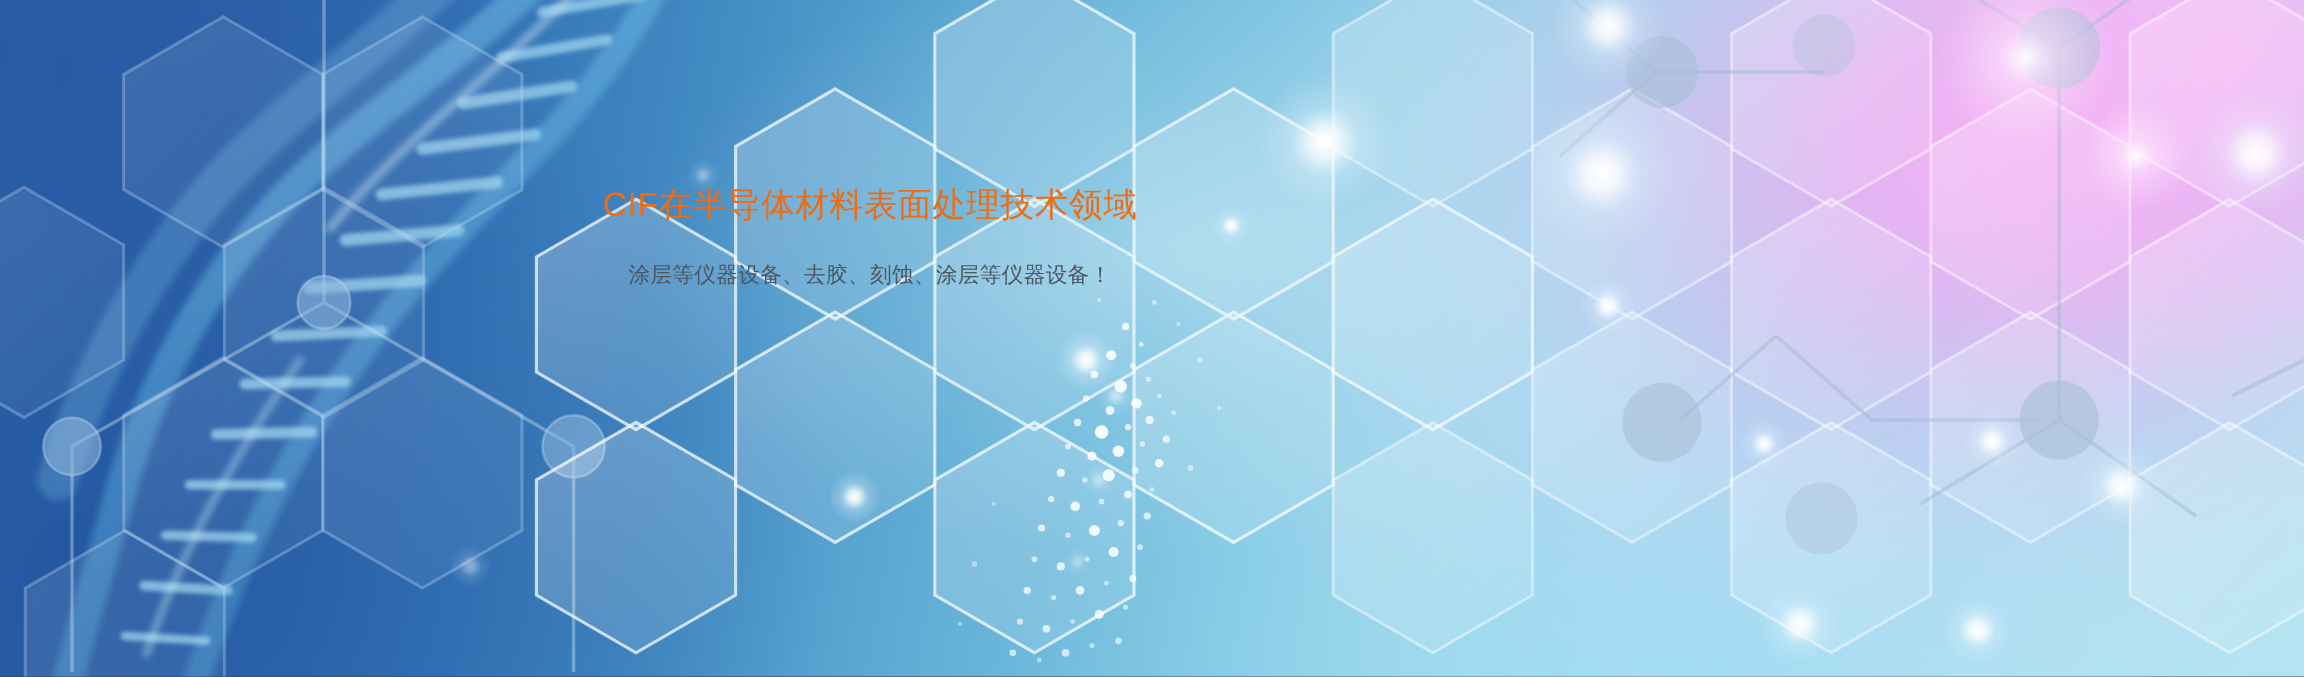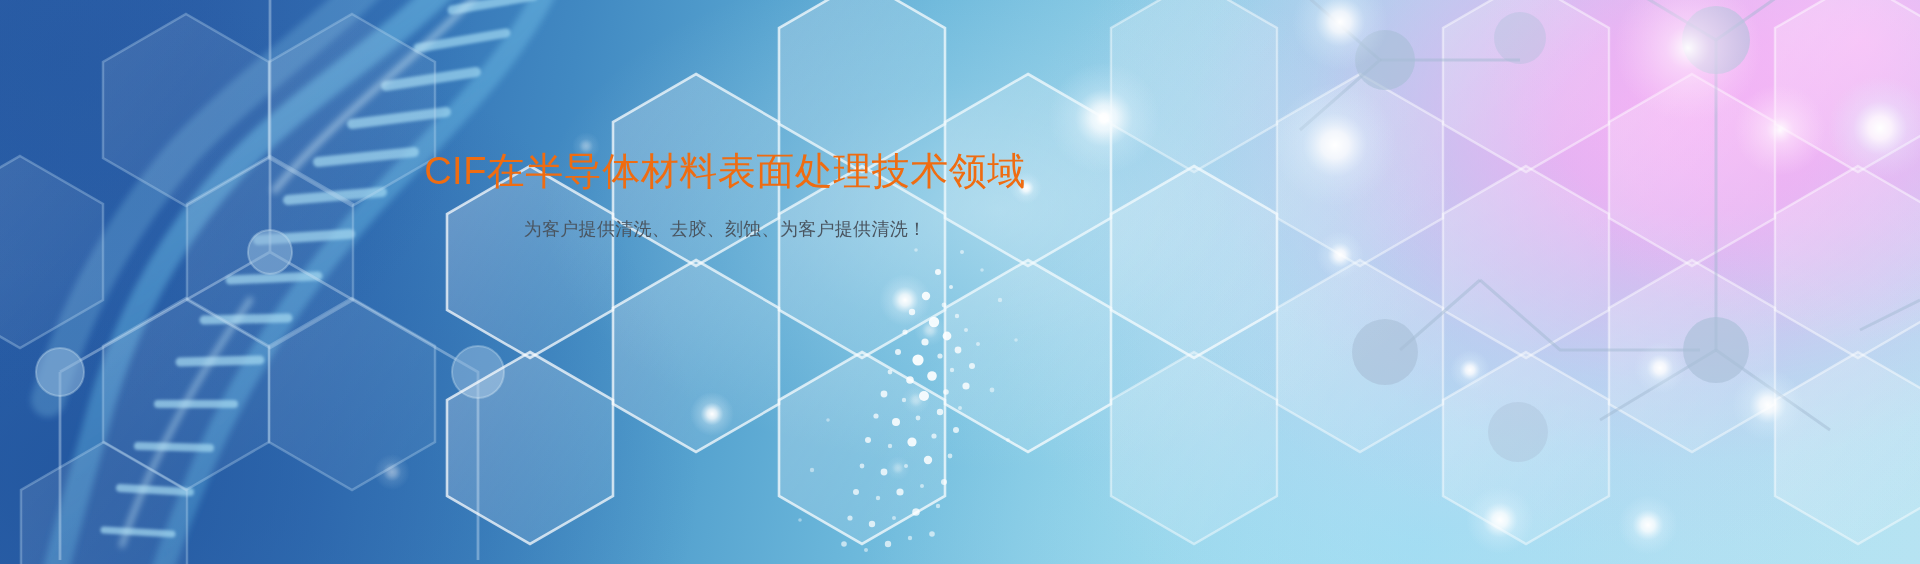--- a/index.html
+++ b/index.html
@@ -110,21 +110,21 @@
     position: absolute;
     left: 0;
     top: 148px;
     width: 1920px;
     text-align: center;
     padding-right: 470px;
     box-sizing: border-box;
   }
   .headline {
     margin: 0;
-    font-size: 38px;
+    font-size: 28px;
     line-height: 46px;
     font-weight: 400;
     letter-spacing: 0.5px;
     color: #ef6c11;
     white-space: nowrap;
   }
   .subline {
     margin: 22px 0 0 0;
     font-size: 18px;
     line-height: 26px;
@@ -393,16 +393,16 @@
 
     <g>
       <circle cx="930" cy="330" r="16" fill="url(#glowW)" opacity="0.55"></circle>
       <circle cx="916" cy="400" r="14" fill="url(#glowW)" opacity="0.45"></circle>
       <circle cx="898" cy="468" r="12" fill="url(#glowW)" opacity="0.40"></circle>
     </g>
   </svg>
 
   <div class="text-block">
     <h1 class="headline">CIF在半导体材料表面处理技术领域</h1>
-    <p class="subline">为客户提供清洗、去胶、刻蚀、为客户提供清洗！</p>
+    <p class="subline">涂层等仪器设备、去胶、刻蚀、涂层等仪器设备！</p>
   </div>
 
 </div>
 
 </body></html>

